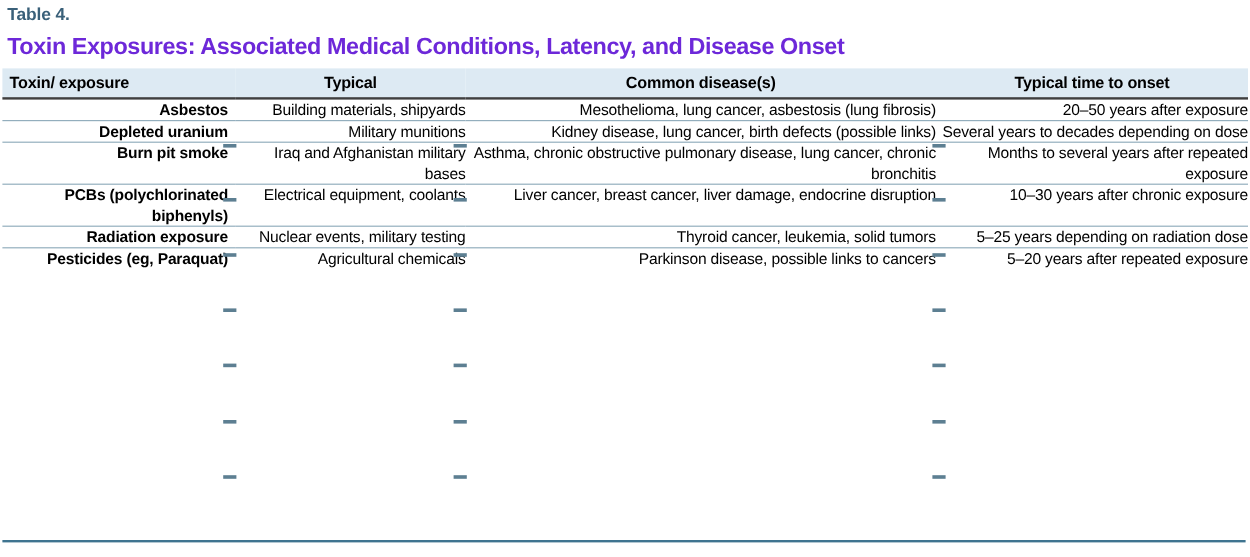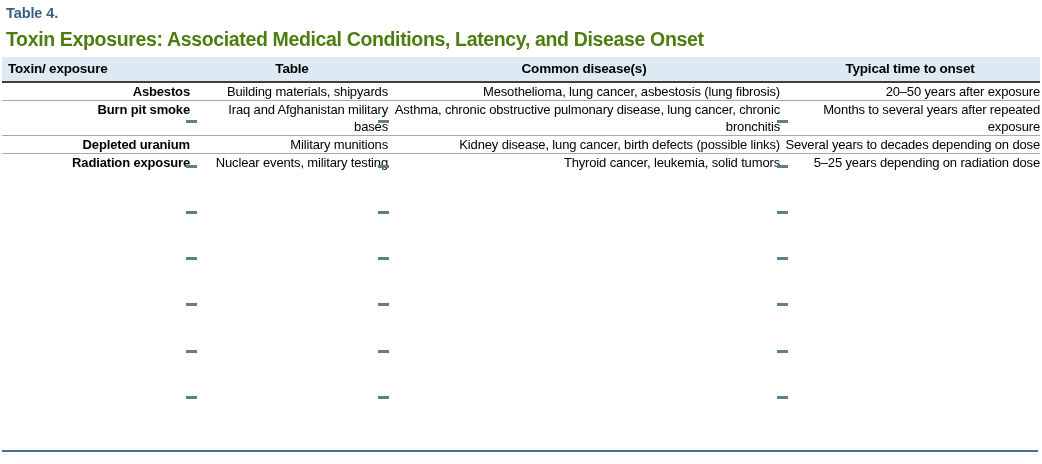--- a/index.html
+++ b/index.html
@@ -27,21 +27,21 @@
     font-weight: 700;
     color: #3a6079;
     letter-spacing: -0.1px;
     padding: 5px 0 0 6px;
     line-height: 17px;
   }
 
   .caption-title {
     font-size: 19.5px;
     font-weight: 700;
-    color: #4d7c0f;
+    color: #6d28d9;
     letter-spacing: -0.35px;
     padding: 5px 0 0 6px;
     line-height: 24px;
     white-space: nowrap;
   }
 
   table.tbl {
     border-collapse: collapse;
     width: 1038px;
     margin-left: 2px;
@@ -130,50 +130,62 @@
   <table class="tbl">
     <colgroup>
       <col class="c1">
         <col class="c2">
         <col class="c3">
         <col class="c4">
     </colgroup>
     <thead>
       <tr class="hdr">
         <th class="left">Toxin/ exposure</th>
-        <th class="center">Table</th>
+        <th class="center">Typical</th>
         <th class="center">Common disease(s)</th>
         <th class="center">Typical time to onset</th>
       </tr>
     </thead>
     <tbody>
       <tr>
         <td class="first">Asbestos</td>
         <td>Building materials, shipyards</td>
         <td>Mesothelioma, lung cancer, asbestosis (lung fibrosis)</td>
         <td>20–50 years after exposure</td>
       </tr>
       <tr>
+        <td class="first">Depleted uranium</td>
+        <td>Military munitions</td>
+        <td>Kidney disease, lung cancer, birth defects (possible links)</td>
+        <td>Several years to decades depending on dose</td>
+      </tr>
+      <tr>
         <td class="first">Burn pit smoke</td>
         <td>Iraq and Afghanistan military bases</td>
         <td>Asthma, chronic obstructive pulmonary disease, lung cancer, chronic bronchitis</td>
         <td>Months to several years after repeated exposure</td>
       </tr>
       <tr>
-        <td class="first">Depleted uranium</td>
-        <td>Military munitions</td>
-        <td>Kidney disease, lung cancer, birth defects (possible links)</td>
-        <td>Several years to decades depending on dose</td>
+        <td class="first">PCBs (polychlorinated biphenyls)</td>
+        <td>Electrical equipment, coolants</td>
+        <td>Liver cancer, breast cancer, liver damage, endocrine disruption</td>
+        <td>10–30 years after chronic exposure</td>
       </tr>
       <tr>
         <td class="first">Radiation exposure</td>
         <td>Nuclear events, military testing</td>
         <td>Thyroid cancer, leukemia, solid tumors</td>
         <td>5–25 years depending on radiation dose</td>
       </tr>
+      <tr>
+        <td class="first">Pesticides (eg, Paraquat)</td>
+        <td>Agricultural chemicals</td>
+        <td>Parkinson disease, possible links to cancers</td>
+        <td>5–20 years after repeated exposure</td>
+      </tr>
     </tbody>
   </table>
 
   <div class="tickrow" style="left:186px; top:120px;"></div>
   <div class="tickrow" style="left:378px; top:120px;"></div>
   <div class="tickrow" style="left:777px; top:120px;"></div>
 
   <div class="tickrow" style="left:186px; top:165px;"></div>
   <div class="tickrow" style="left:378px; top:165px;"></div>
   <div class="tickrow" style="left:777px; top:165px;"></div>

